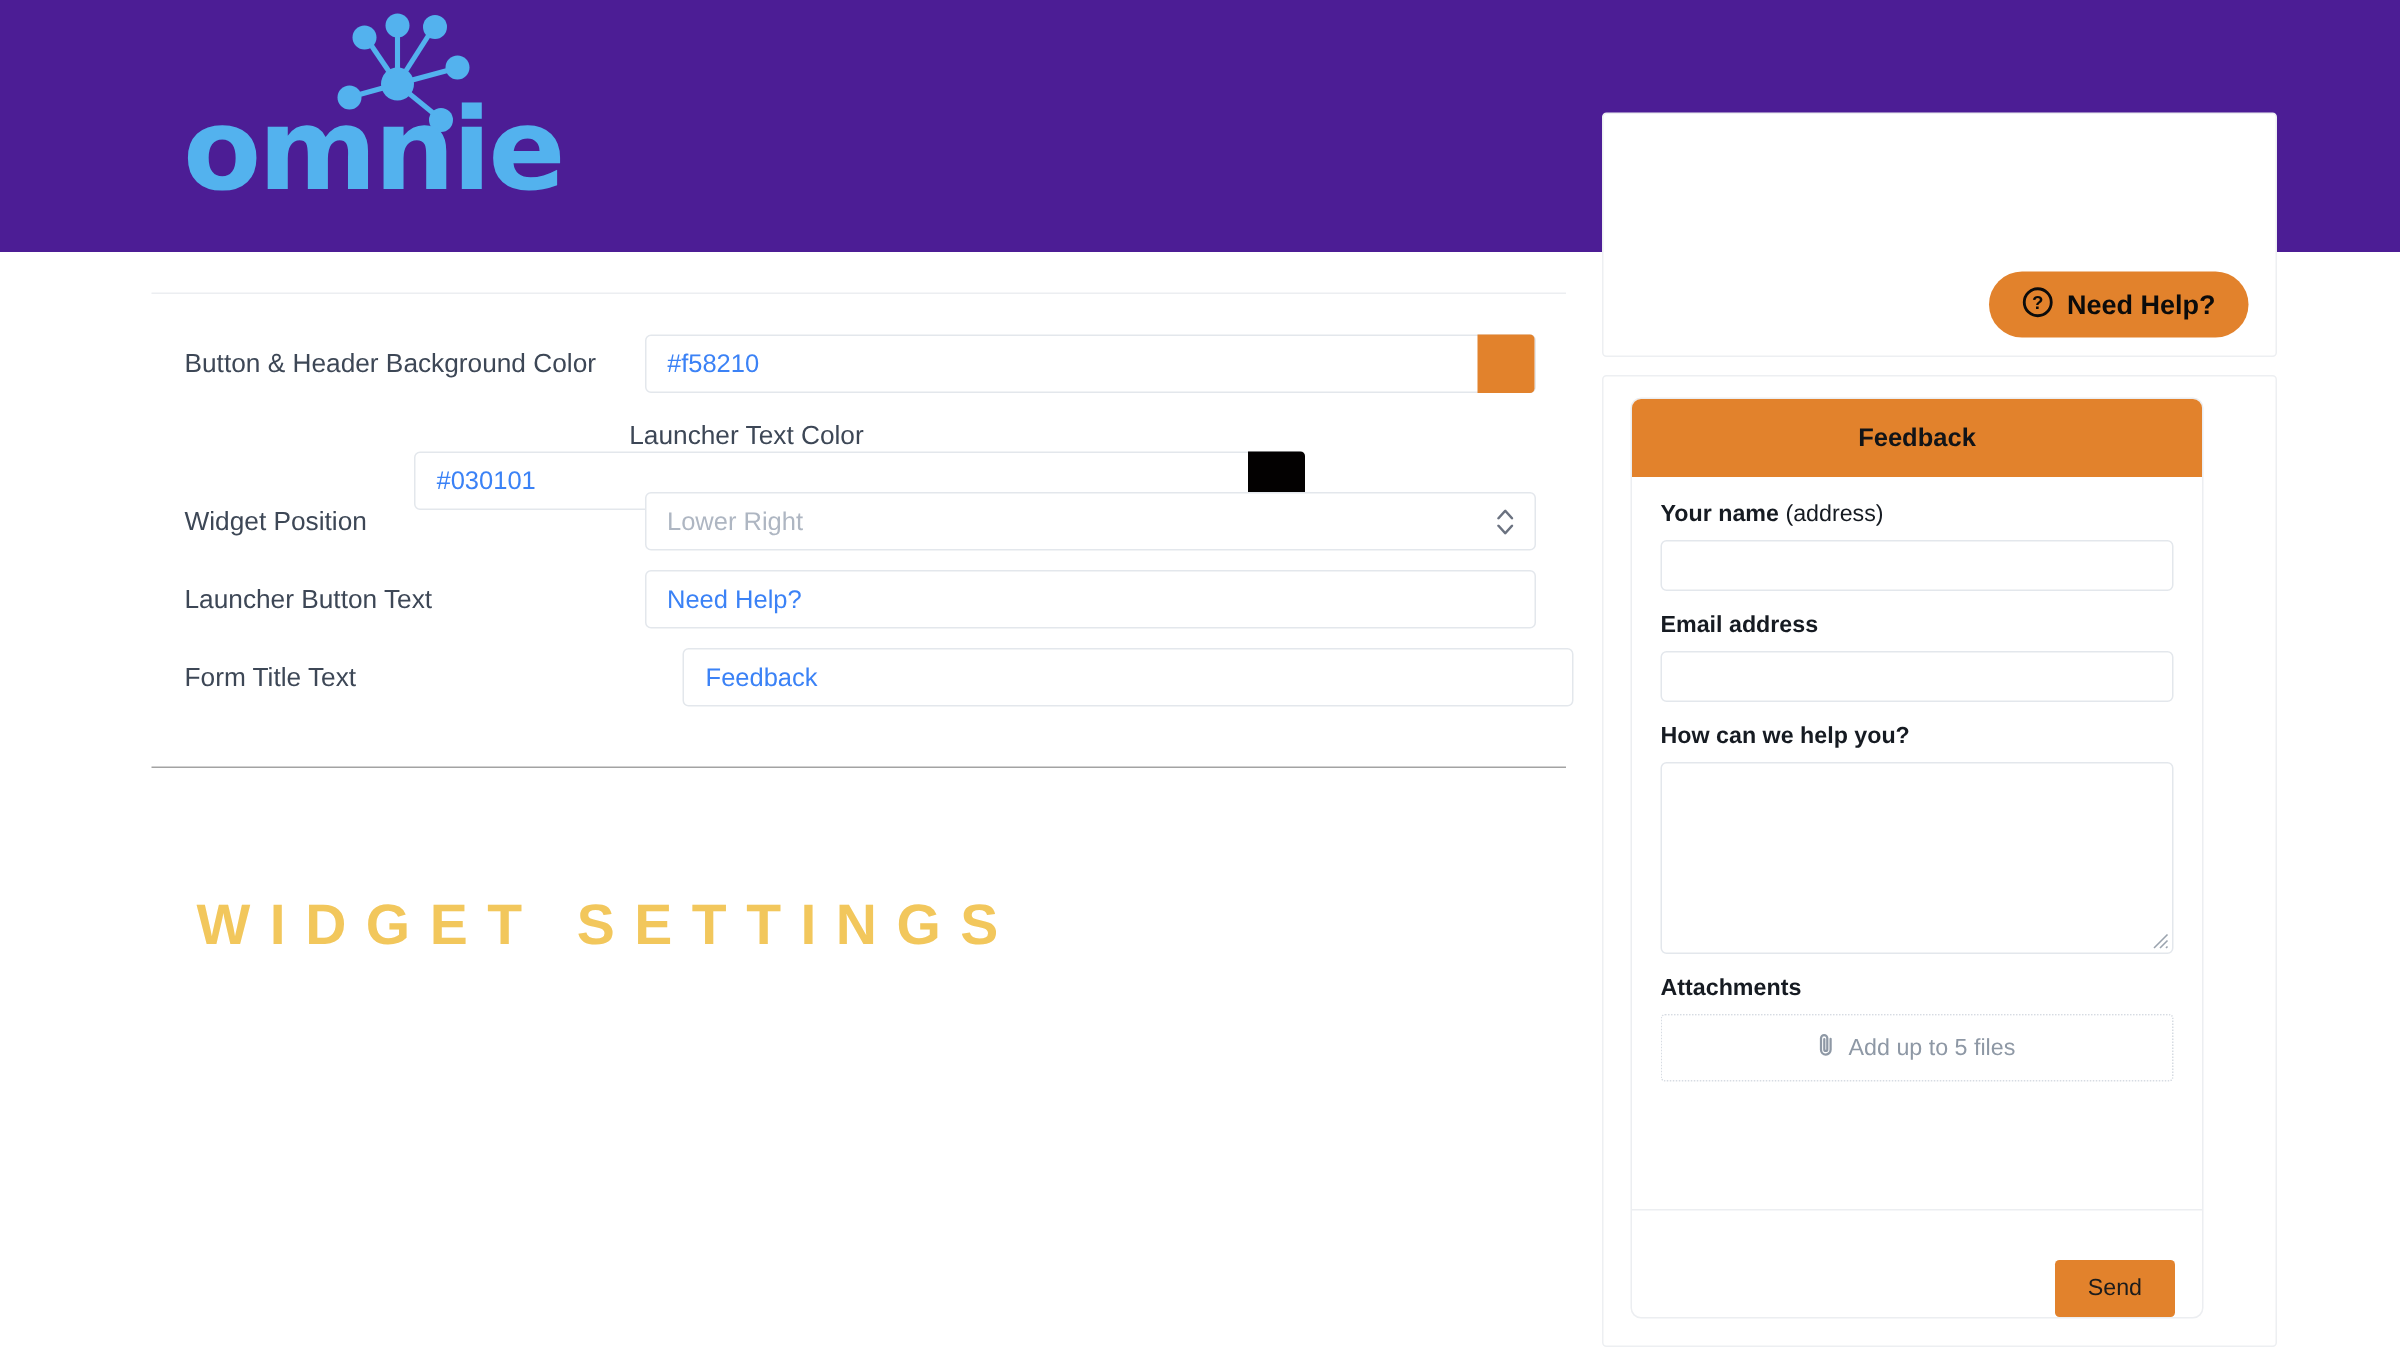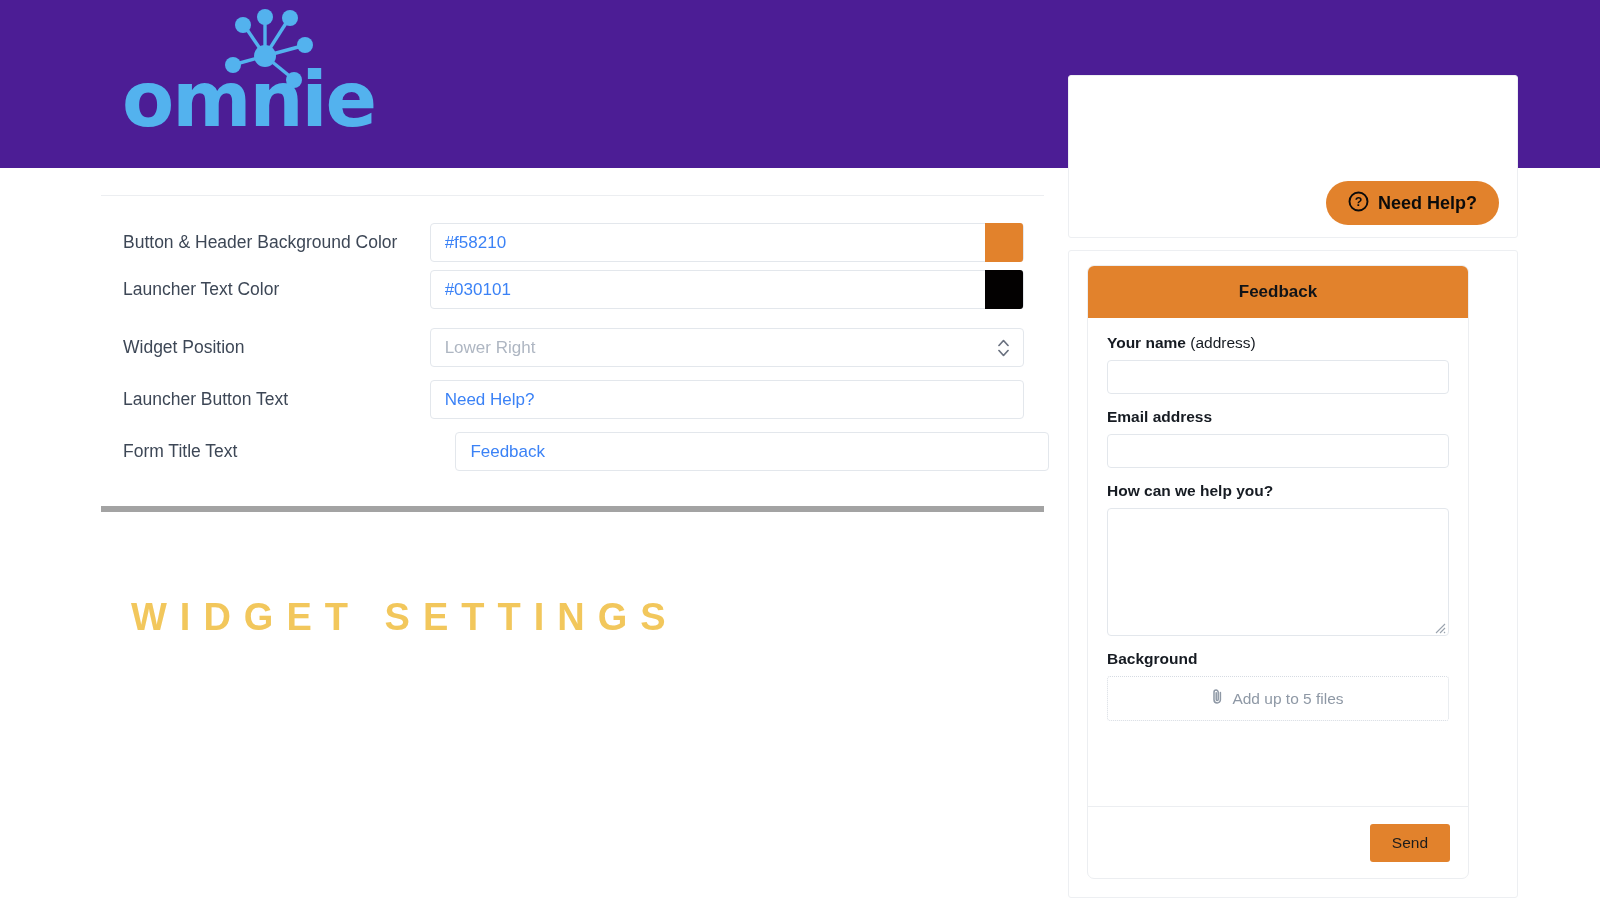--- a/index.html
+++ b/index.html
@@ -34,21 +34,21 @@
     letter-spacing: -2px;
     line-height: 1;
   }
 
   
   .settings-card {
     position: absolute; left: 101px; top: 195px;
     width: 943px; height: 317px;
     background: #ffffff;
     border-top: 1px solid #eceef1;
-    border-bottom: 6px solid #a3a3a3;
+    border-bottom: 1px solid #a3a3a3;
   }
   .field-row {
     position: absolute;
     left: 22px;
     width: 900px;
     height: 51px;
     display: flex;
     align-items: center;
   }
   .field-label {
@@ -213,21 +213,21 @@
     color: #8e98a5;
   }
   .attach-box .clip {
     font-size: 16px;
     color: #8e98a5;
   }
   .widget-foot {
     height: 72px;
     border-top: 1px solid #eceef1;
     display: flex;
-    align-items: center;
+    align-items: flex-end;
     justify-content: flex-end;
     padding-right: 18px;
   }
   .send-btn {
     background: #e2822c;
     border: none;
     border-radius: 3px;
     padding: 10px 22px;
     font-family: "Liberation Sans", sans-serif;
     font-size: 15.5px;
@@ -270,21 +270,21 @@
   <div class="settings-card">
 
     <div class="field-row" style="top:21px;">
       <div class="field-label">Button &amp; Header Background Color</div>
       <div class="field-control">
         <input class="text-input" type="text" value="#f58210" style="">
         <span class="swatch" style="background:#e2822c;"></span>
       </div>
     </div>
 
-    <div class="field-row" style="top:68px;">
+    <div class="field-row" style="top:84px;flex-direction:column;">
       <div class="field-label">Launcher Text Color</div>
       <div class="field-control">
         <input class="text-input" type="text" value="#030101" style="">
         <span class="swatch" style="background:#030101;"></span>
       </div>
     </div>
 
     <div class="field-row" style="top:126px;">
       <div class="field-label">Widget Position</div>
       <div class="field-control">
@@ -355,21 +355,21 @@
             <svg width="13" height="13" viewBox="0 0 13 13">
               <g stroke="#9aa3ae" stroke-width="1.1">
                 <line x1="12" y1="3" x2="3" y2="12"></line>
                 <line x1="12" y1="7" x2="7" y2="12"></line>
                 <line x1="12" y1="11" x2="11" y2="12"></line>
               </g>
             </svg>
           </span>
         </div>
 
-        <div class="wfield-label">Background</div>
+        <div class="wfield-label">Attachments</div>
         <div class="attach-box">
           <span class="clip">
             <svg width="11" height="17" viewBox="0 0 11 17">
               <path d="M8.4 4.6 v7.2 a3.2 3.2 0 0 1 -6.4 0 V4.2 a2.1 2.1 0 0 1 4.2 0 v7.4 a1 1 0 0 1 -2 0 V4.8" fill="none" stroke="#8e98a5" stroke-width="1.5" stroke-linecap="round"></path>
             </svg>
           </span>
           <span class="txt">Add up to 5 files</span>
         </div>
 
       </div>

